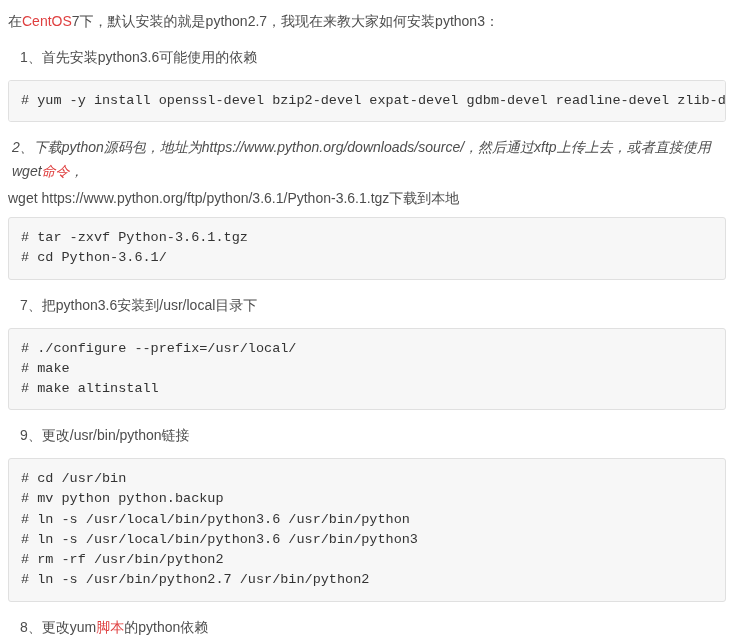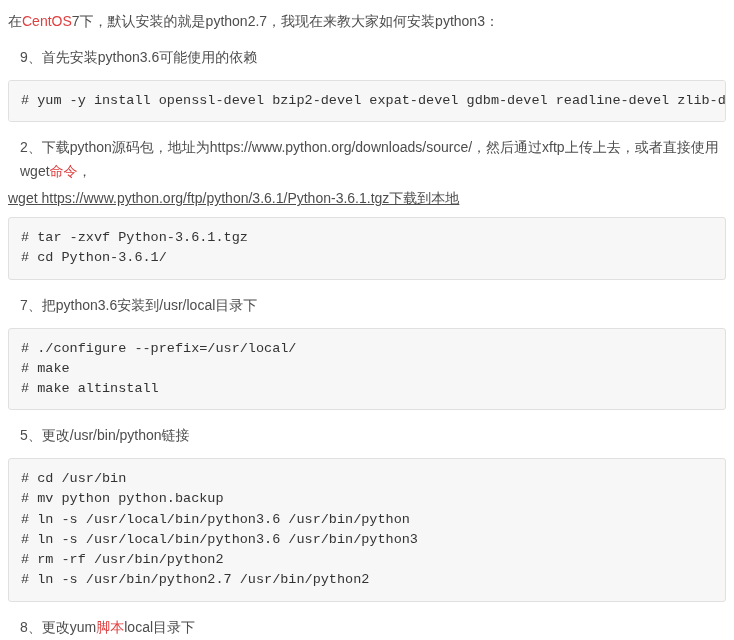--- a/index.html
+++ b/index.html
@@ -32,52 +32,52 @@
       padding: 10px 12px;
       font-family: Consolas, "Courier New", monospace;
       font-size: 13.5px;
       line-height: 1.5;
       color: #333;
       margin: 6px 0 14px 0;
       white-space: pre;
       overflow-x: auto;
     }
     .wrap-text {
-      margin: 12px 0 4px 12px;
+      margin: 12px 0 4px 4px;
+      font-style: italic;
     }
     .wrap-text-cont {
       margin: 0 0 2px 0;
-      text-decoration: underline;
     }
   </style>
 </head>
 <body>
 
 <div class="intro">
   <span>在</span><span class="highlight">CentOS</span><span>7下，默认安装的就是python2.7，我现在来教大家如何安装python3：</span>
 </div>
 
-<div class="step-text">9、首先安装python3.6可能使用的依赖</div>
+<div class="step-text">1、首先安装python3.6可能使用的依赖</div>
 <div class="code-block"># yum -y install openssl-devel bzip2-devel expat-devel gdbm-devel readline-devel zlib-devel</div>
 
 <div class="wrap-text">
   <span>2、下载python源码包，地址为https://www.python.org/downloads/source/，然后通过xftp上传上去，或者直接使用wget</span><span class="highlight">命令</span><span>，</span>
 </div>
 <div class="wrap-text-cont">wget https://www.python.org/ftp/python/3.6.1/Python-3.6.1.tgz下载到本地</div>
 <div class="code-block"># tar -zxvf Python-3.6.1.tgz
 # cd Python-3.6.1/</div>
 
 <div class="step-text">7、把python3.6安装到/usr/local目录下</div>
 <div class="code-block"># ./configure --prefix=/usr/local/
 # make
 # make altinstall</div>
 
-<div class="step-text">5、更改/usr/bin/python链接</div>
+<div class="step-text">9、更改/usr/bin/python链接</div>
 <div class="code-block"># cd /usr/bin
 # mv python python.backup
 # ln -s /usr/local/bin/python3.6 /usr/bin/python
 # ln -s /usr/local/bin/python3.6 /usr/bin/python3
 # rm -rf /usr/bin/python2
 # ln -s /usr/bin/python2.7 /usr/bin/python2</div>
 
 <div class="step-text">
-  <span>8、更改yum</span><span class="highlight">脚本</span><span>local目录下</span>
+  <span>8、更改yum</span><span class="highlight">脚本</span><span>的python依赖</span>
 </div>
 
 </body></html>

